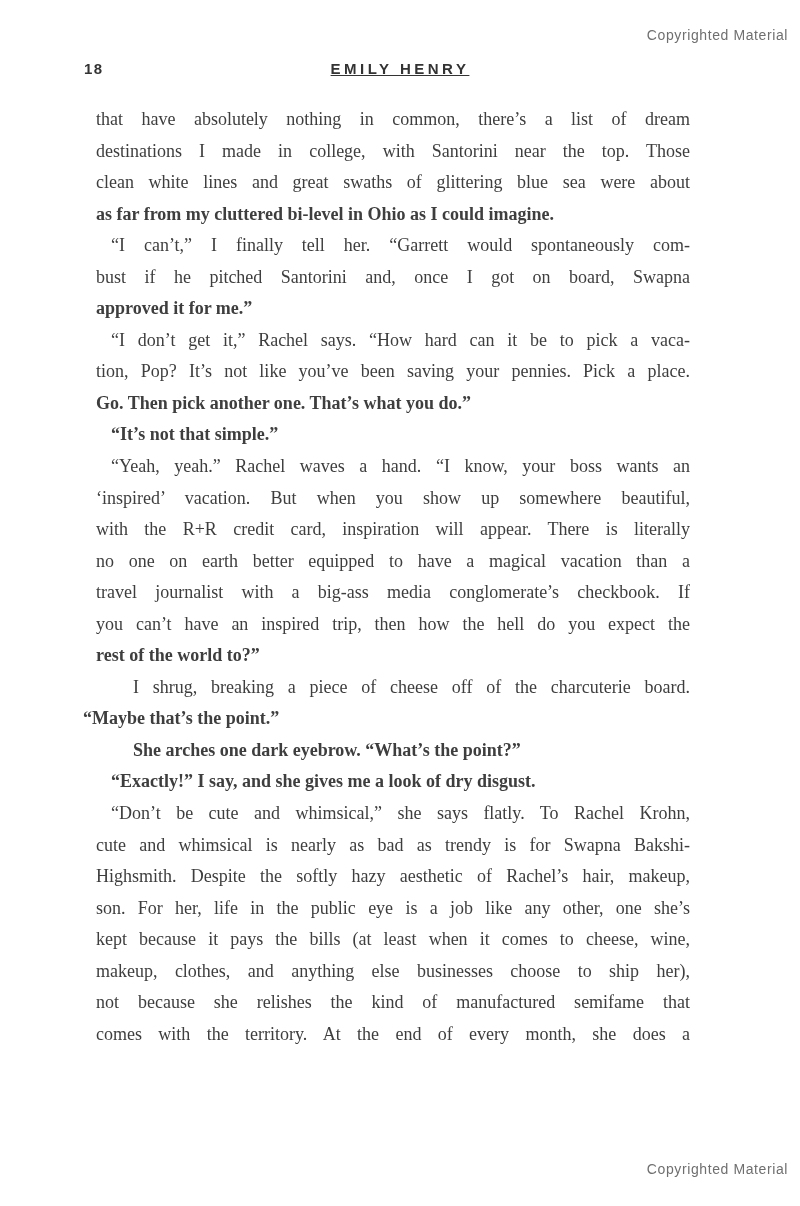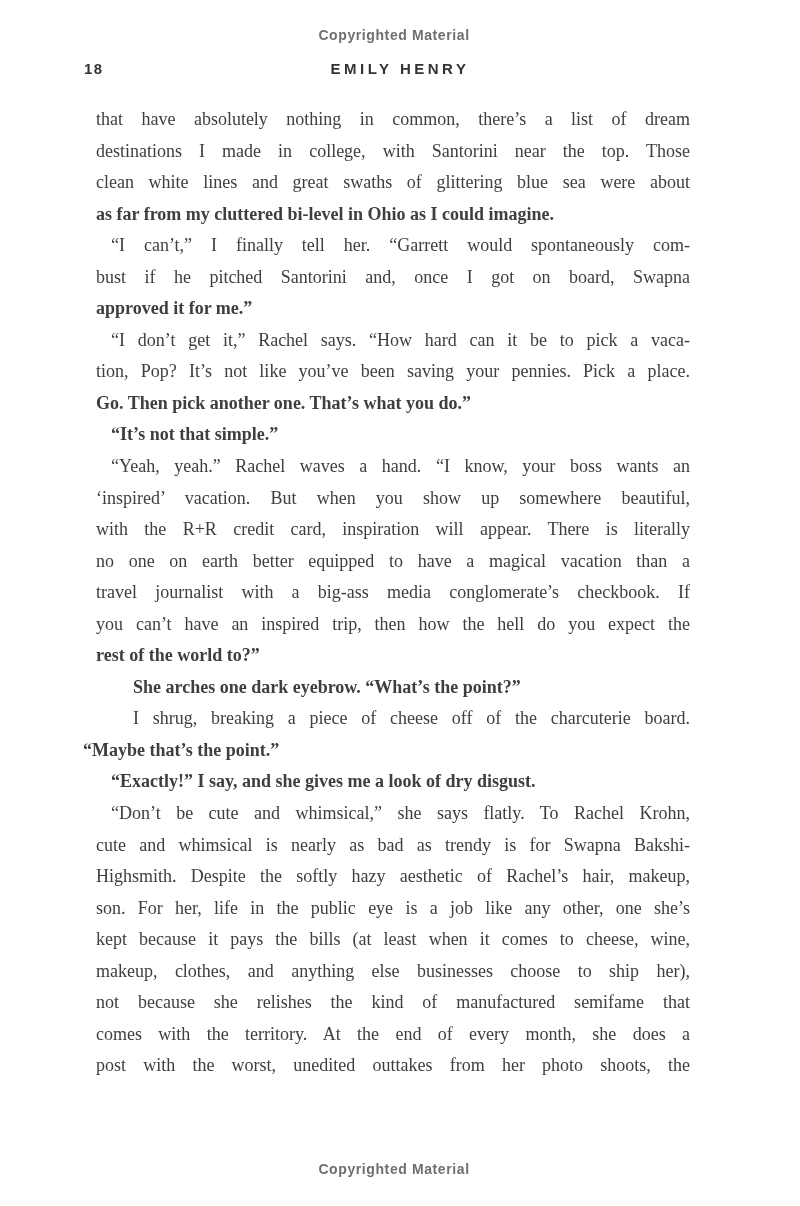--- a/index.html
+++ b/index.html
@@ -12,40 +12,41 @@
       width: 800px;
       height: 1206px;
       background: #ffffff;
       overflow: hidden;
       font-family: "Liberation Serif", "DejaVu Serif", serif;
     }
     .top-notice, .bottom-notice {
       position: absolute;
       left: 0;
       right: 12px;
-      text-align: center;
+      text-align: right;
       font-family: "Liberation Sans", "DejaVu Sans", sans-serif;
-      font-weight: bold;
+      font-weight: normal;
       font-size: 14px;
       letter-spacing: 0.6px;
       color: #6f6f6f;
     }
     .top-notice { top: 27px; }
     .bottom-notice { top: 1161px; }
     .running-head {
       position: absolute;
       top: 60px;
       left: 0;
       right: 0;
       text-align: center;
       font-family: "Liberation Sans", "DejaVu Sans", sans-serif;
       font-weight: bold;
       font-size: 15px;
       letter-spacing: 3.5px;
       color: #333333;
+      text-decoration: underline;
     }
     .page-num {
       position: absolute;
       left: 84px;
       top: 0;
       letter-spacing: 1.5px;
       color: #333333;
     }
     .body-text {
       position: absolute;
@@ -106,36 +107,35 @@
       <div class="para">
         <div class="line indent-q"><span>“Yeah, yeah.” Rachel waves a hand. “I know, your boss wants an</span></div>
         <div class="line"><span>‘inspired’ vacation. But when you show up somewhere beautiful,</span></div>
         <div class="line"><span>with the </span><span class="it">R+R</span><span> credit card, inspiration will appear. There is literally</span></div>
         <div class="line"><span>no one on earth better equipped to have a magical vacation than a</span></div>
         <div class="line"><span>travel journalist with a big-ass media conglomerate’s checkbook. If</span></div>
         <div class="line"><span>you can’t have an inspired trip, then how the hell do you expect the</span></div>
         <div class="line lastline"><span>rest of the world to?”</span></div>
       </div>
       <div class="para">
-        <div class="line lastline indent"><span>She arches one dark eyebrow. “What’s the point?”</span></div>
+        <div class="line indent"><span>I shrug, breaking a piece of cheese off of the charcuterie board.</span></div>
+        <div class="line lastline hang"><span>“Maybe that’s the point.”</span></div>
       </div>
       <div class="para">
-        <div class="line indent"><span>I shrug, breaking a piece of cheese off of the charcuterie board.</span></div>
-        <div class="line lastline hang"><span>“Maybe that’s the point.”</span></div>
+        <div class="line lastline indent"><span>She arches one dark eyebrow. “What’s the point?”</span></div>
       </div>
       <div class="para">
         <div class="line lastline indent-q"><span>“Exactly!” I say, and she gives me a look of dry disgust.</span></div>
       </div>
       <div class="para">
         <div class="line indent-q"><span>“Don’t be cute and whimsical,” she says flatly. To Rachel Krohn,</span></div>
         <div class="line"><span class="it">cute and whimsical</span><span> is nearly as bad as </span><span class="it">trendy</span><span> is for Swapna Bakshi-</span></div>
         <div class="line"><span>Highsmith. Despite the softly hazy aesthetic of Rachel’s hair, makeup,</span></div>
         <div class="line"><span>son. For her, life in the public eye is a job like any other, one she’s</span></div>
         <div class="line"><span>kept because it pays the bills (at least when it comes to cheese, wine,</span></div>
         <div class="line"><span>makeup, clothes, and anything else businesses choose to ship her),</span></div>
         <div class="line"><span class="it">not</span><span> because she relishes the kind of manufactured semifame that</span></div>
         <div class="line"><span>comes with the territory. At the end of every month, she does a</span></div>
-        <div class="line"><span>post with the worst, unedited outtakes from her photo shoots, the</span></div>
       </div>
     </div>
 
   <div class="bottom-notice">Copyrighted Material</div>
 </div>
 
 </body></html>

